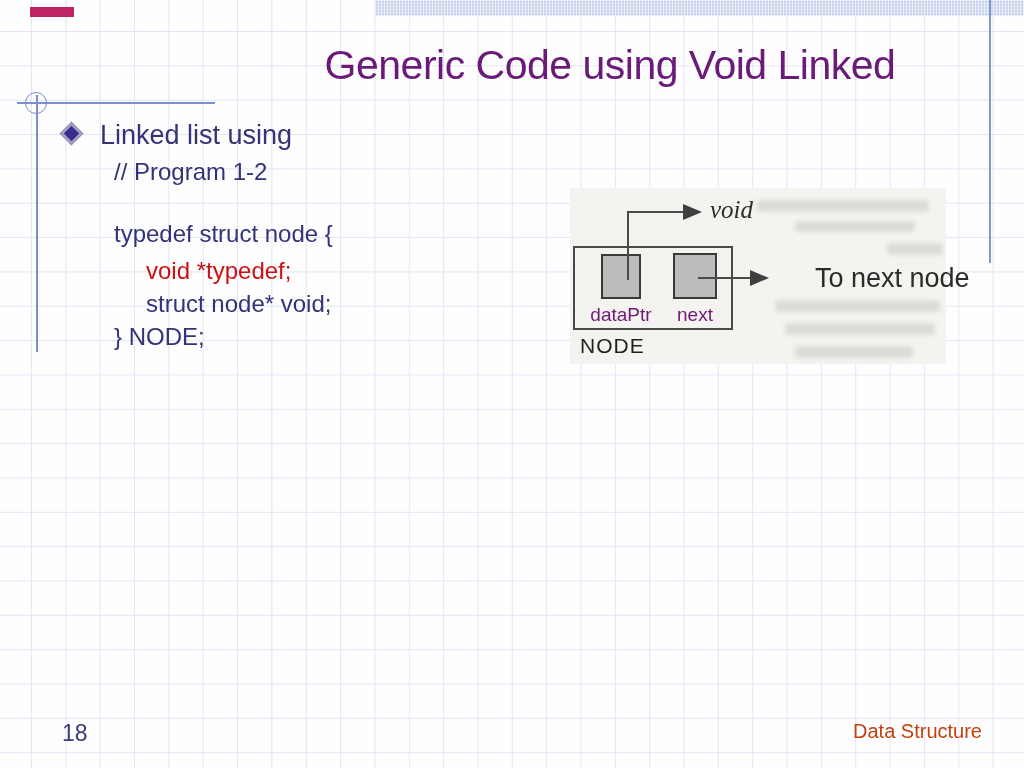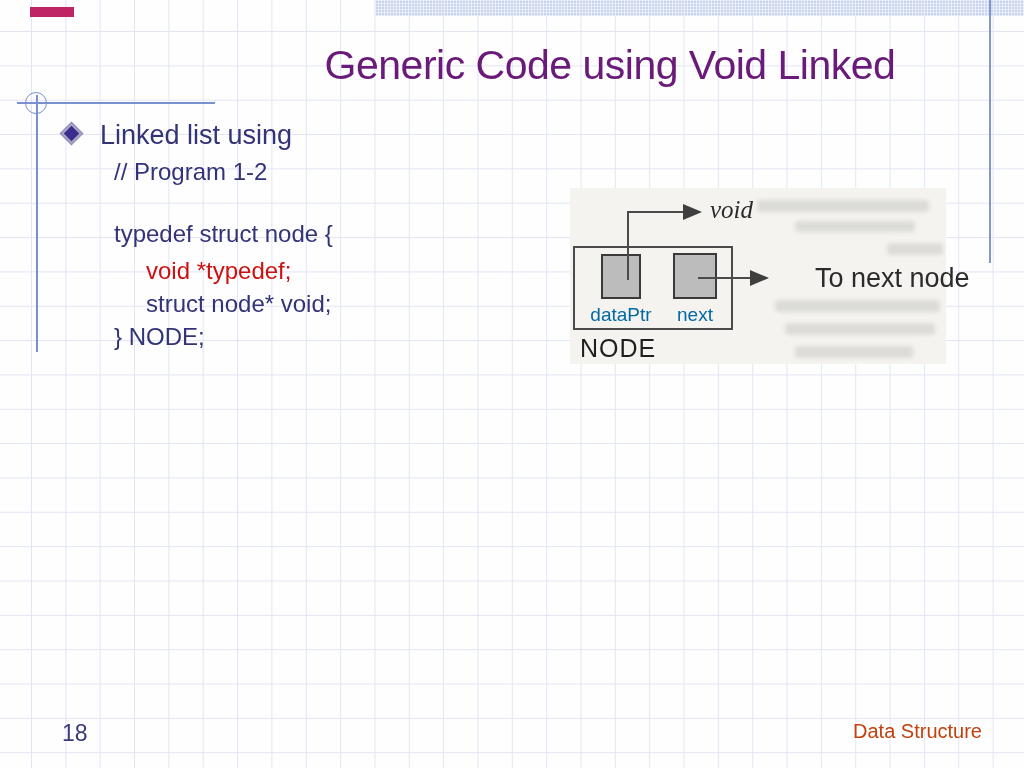--- a/index.html
+++ b/index.html
@@ -79,24 +79,24 @@
   .g2{left:225px;top:33px;width:120px;height:11px;}
   .g3{left:317px;top:55px;width:56px;height:12px;}
   .g4{left:205px;top:112px;width:165px;height:12px;}
   .g5{left:215px;top:135px;width:150px;height:12px;}
   .g6{left:225px;top:158px;width:118px;height:12px;}
 
   .node-box{left:3px;top:58px;width:160px;height:84px;border:2px solid #4a4a4a;}
   .field-square{width:40px;height:45px;background:#bcbcbc;border:2px solid #3a3a3a;}
   .sq-dataptr{left:31px;top:66px;}
   .sq-link{left:103px;top:65px;width:44px;height:46px;}
-  .field-label{font-size:19px;color:#0369a1;text-align:center;}
+  .field-label{font-size:19px;color:#701a75;text-align:center;}
   .lbl-dataptr{left:11px;top:116px;width:80px;}
   .lbl-link{left:95px;top:116px;width:60px;}
-  .lbl-node{left:10px;top:146px;font-size:25px;color:#1f1f1f;letter-spacing:1px;}
+  .lbl-node{left:10px;top:146px;font-size:21px;color:#1f1f1f;letter-spacing:1px;}
 
   .arrow-line{background:#4a4a4a;}
   .void-vline{left:57px;top:23px;width:2px;height:69px;}
   .void-hline{left:57px;top:23px;width:56px;height:2px;}
   .arrow-head{width:0;height:0;border-top:8px solid transparent;border-bottom:8px solid transparent;border-left:19px solid #3f3f3f;}
   .void-head{left:113px;top:16px;}
   .void-label{left:140px;top:8px;font-size:25px;font-style:italic;font-family:"Liberation Serif",serif;color:#2b2b2b;}
   .link-hline{left:128px;top:89px;width:52px;height:2px;}
   .link-head{left:180px;top:82px;}
   .next-label{left:203px;top:75px;font-size:27px;color:#2b2b2b;white-space:nowrap;margin-left:42px;}

